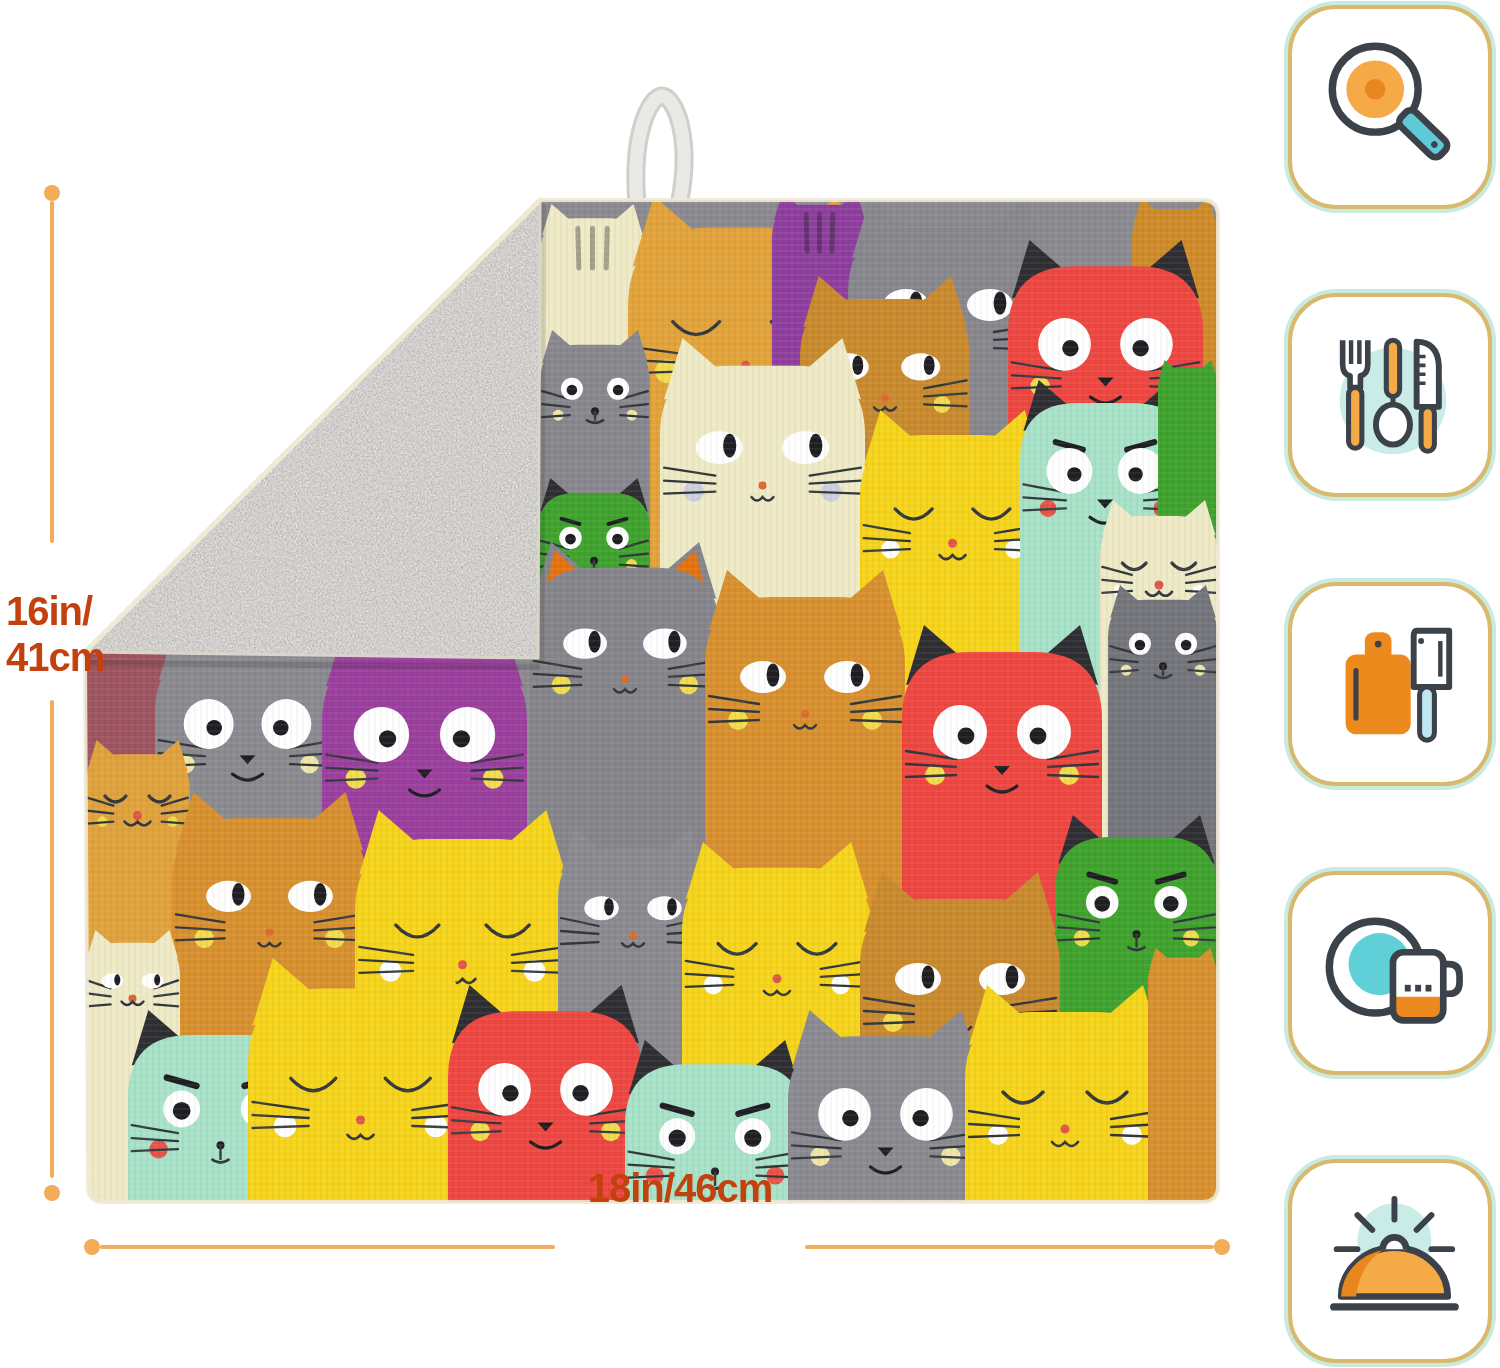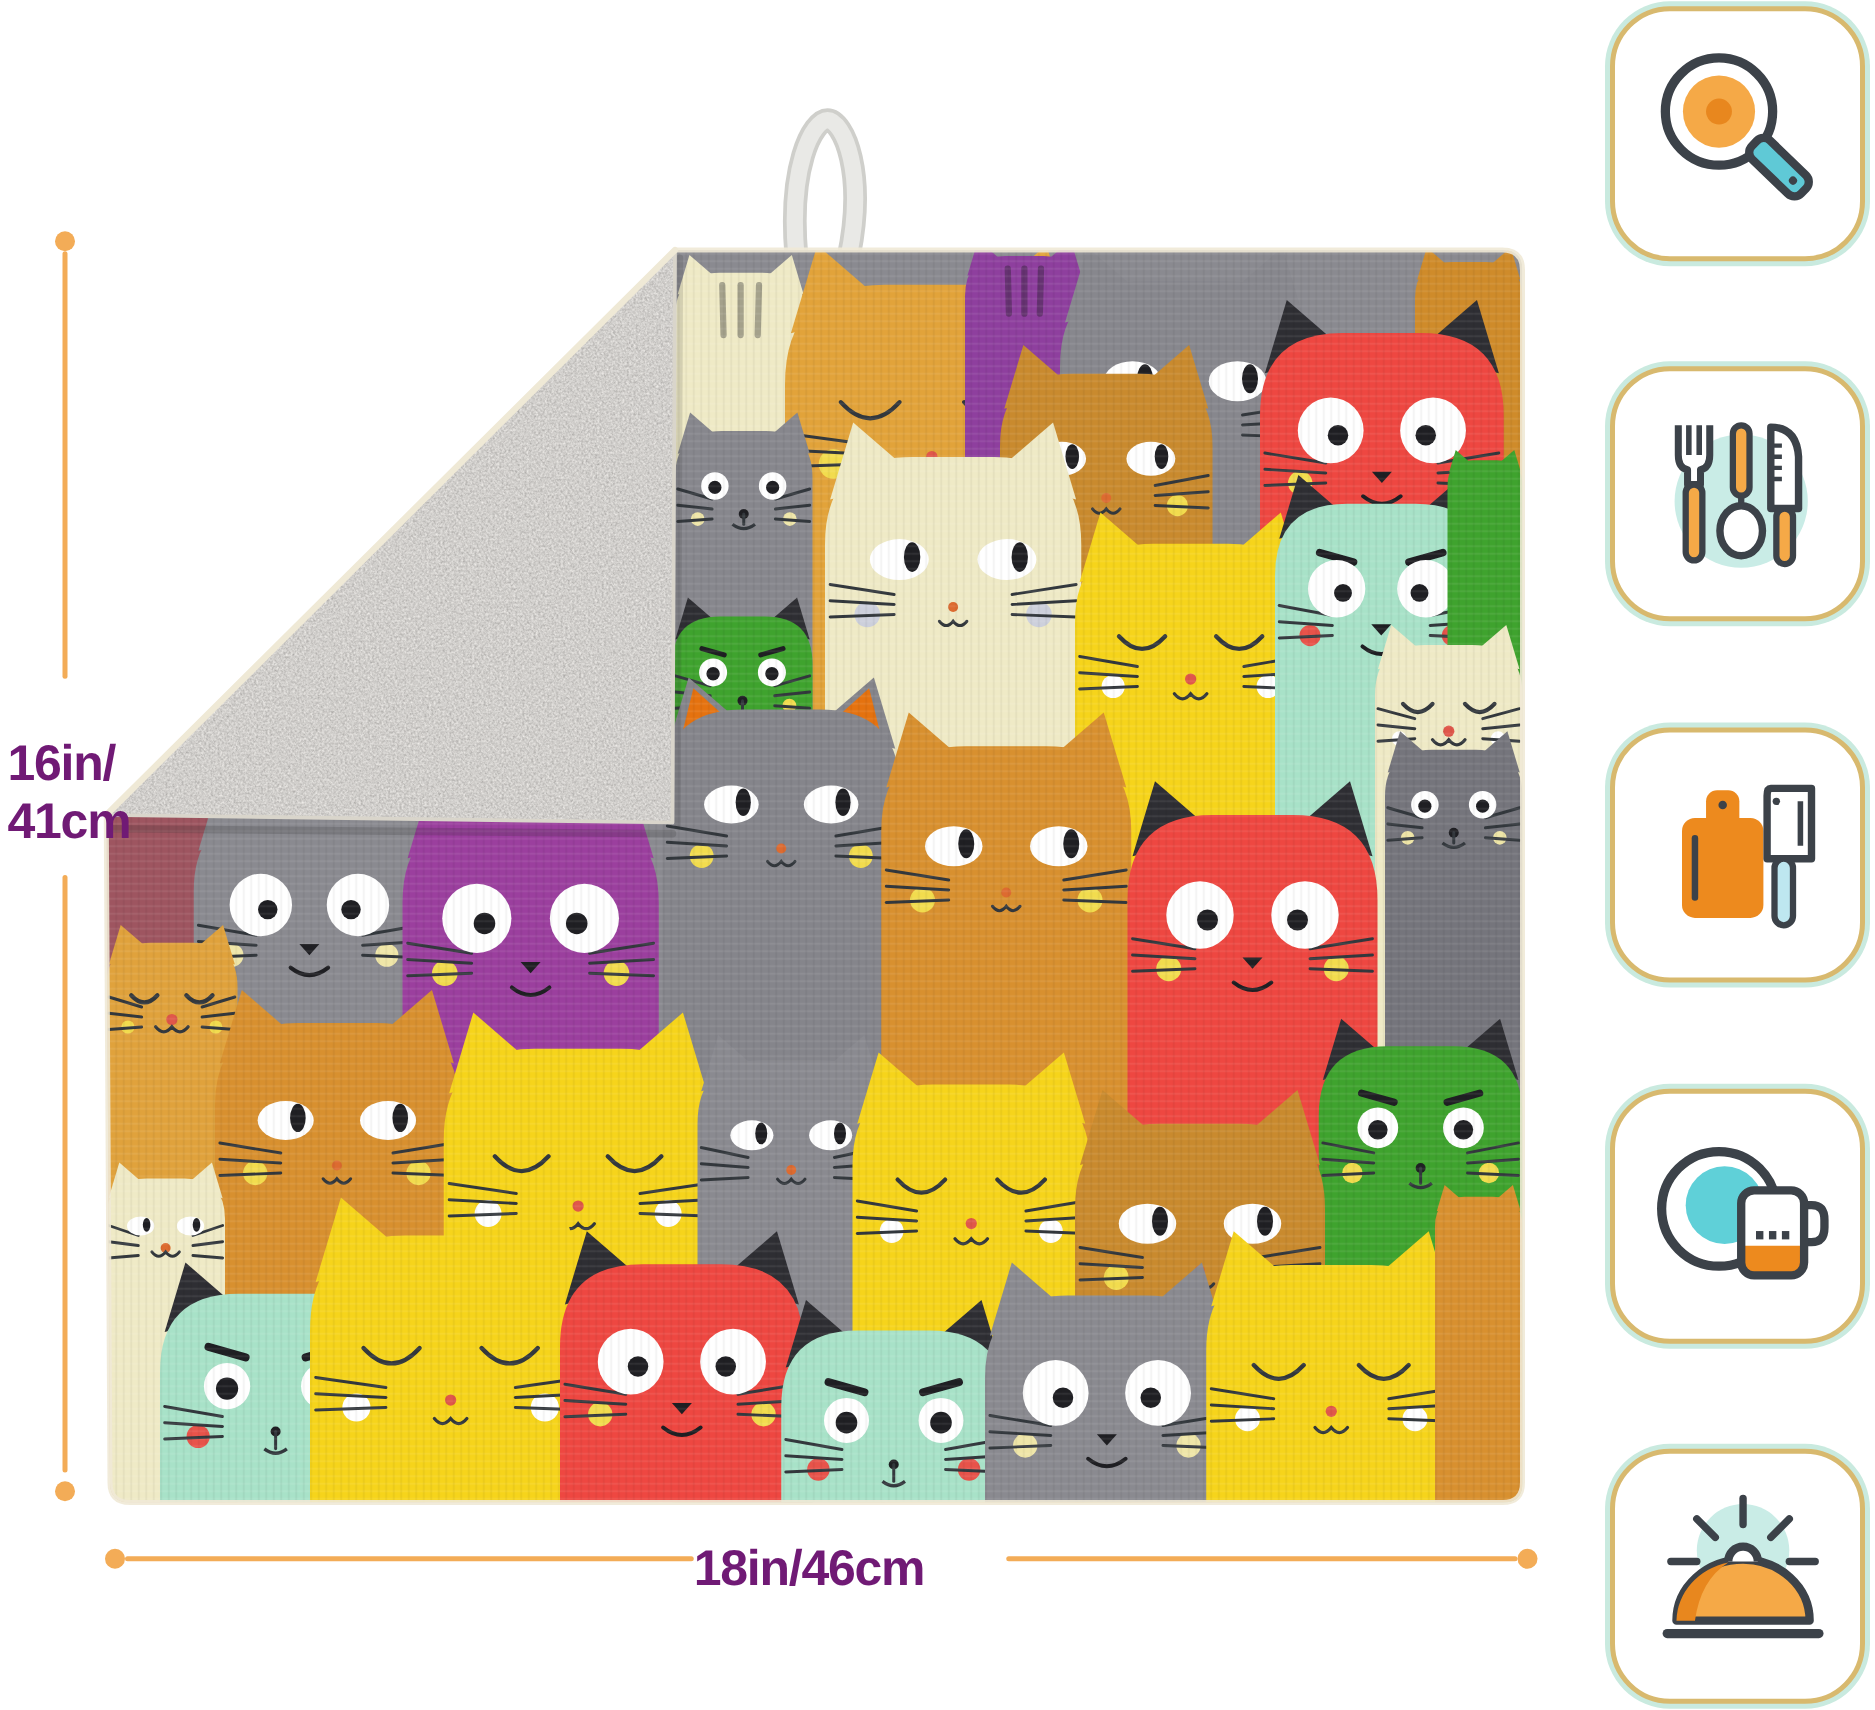--- a/index.html
+++ b/index.html
@@ -4,23 +4,23 @@
 <style>
   html,body{margin:0;padding:0;background:#ffffff;}
   .stage{position:relative;width:1500px;height:1368px;background:#ffffff;overflow:hidden;
          font-family:"Liberation Sans", sans-serif;}
   .photo-svg{position:absolute;left:0;top:0;width:1500px;height:1368px;}
 
   
   .dim-dot{position:absolute;width:16px;height:16px;border-radius:50%;background:#F3AC57;}
   .dim-seg-v{position:absolute;width:4px;background:#F3AC57;border-radius:2px;}
   .dim-seg-h{position:absolute;height:4px;background:#F3AC57;border-radius:2px;}
-  .dim-label{position:absolute;color:#701a75;font-weight:bold;font-size:40px;letter-spacing:-1px;}
+  .dim-label{position:absolute;color:#c2410c;font-weight:bold;font-size:40px;letter-spacing:-1px;}
   .dim-label-v{left:6px;top:588px;line-height:46px;}
-  .dim-label-h{left:555px;top:1233px;width:250px;text-align:left;}
+  .dim-label-h{left:555px;top:1166px;width:250px;text-align:center;}
 
   
   .badge{position:absolute;left:1288px;width:196px;height:196px;background:#ffffff;
          border:4px solid #D8B96E;border-radius:48px;box-shadow:0 0 0 4px #C9EADF;
          display:flex;align-items:center;justify-content:center;}
   .badge svg{width:148px;height:148px;}
 </style>
 </head>
 <body>
 

